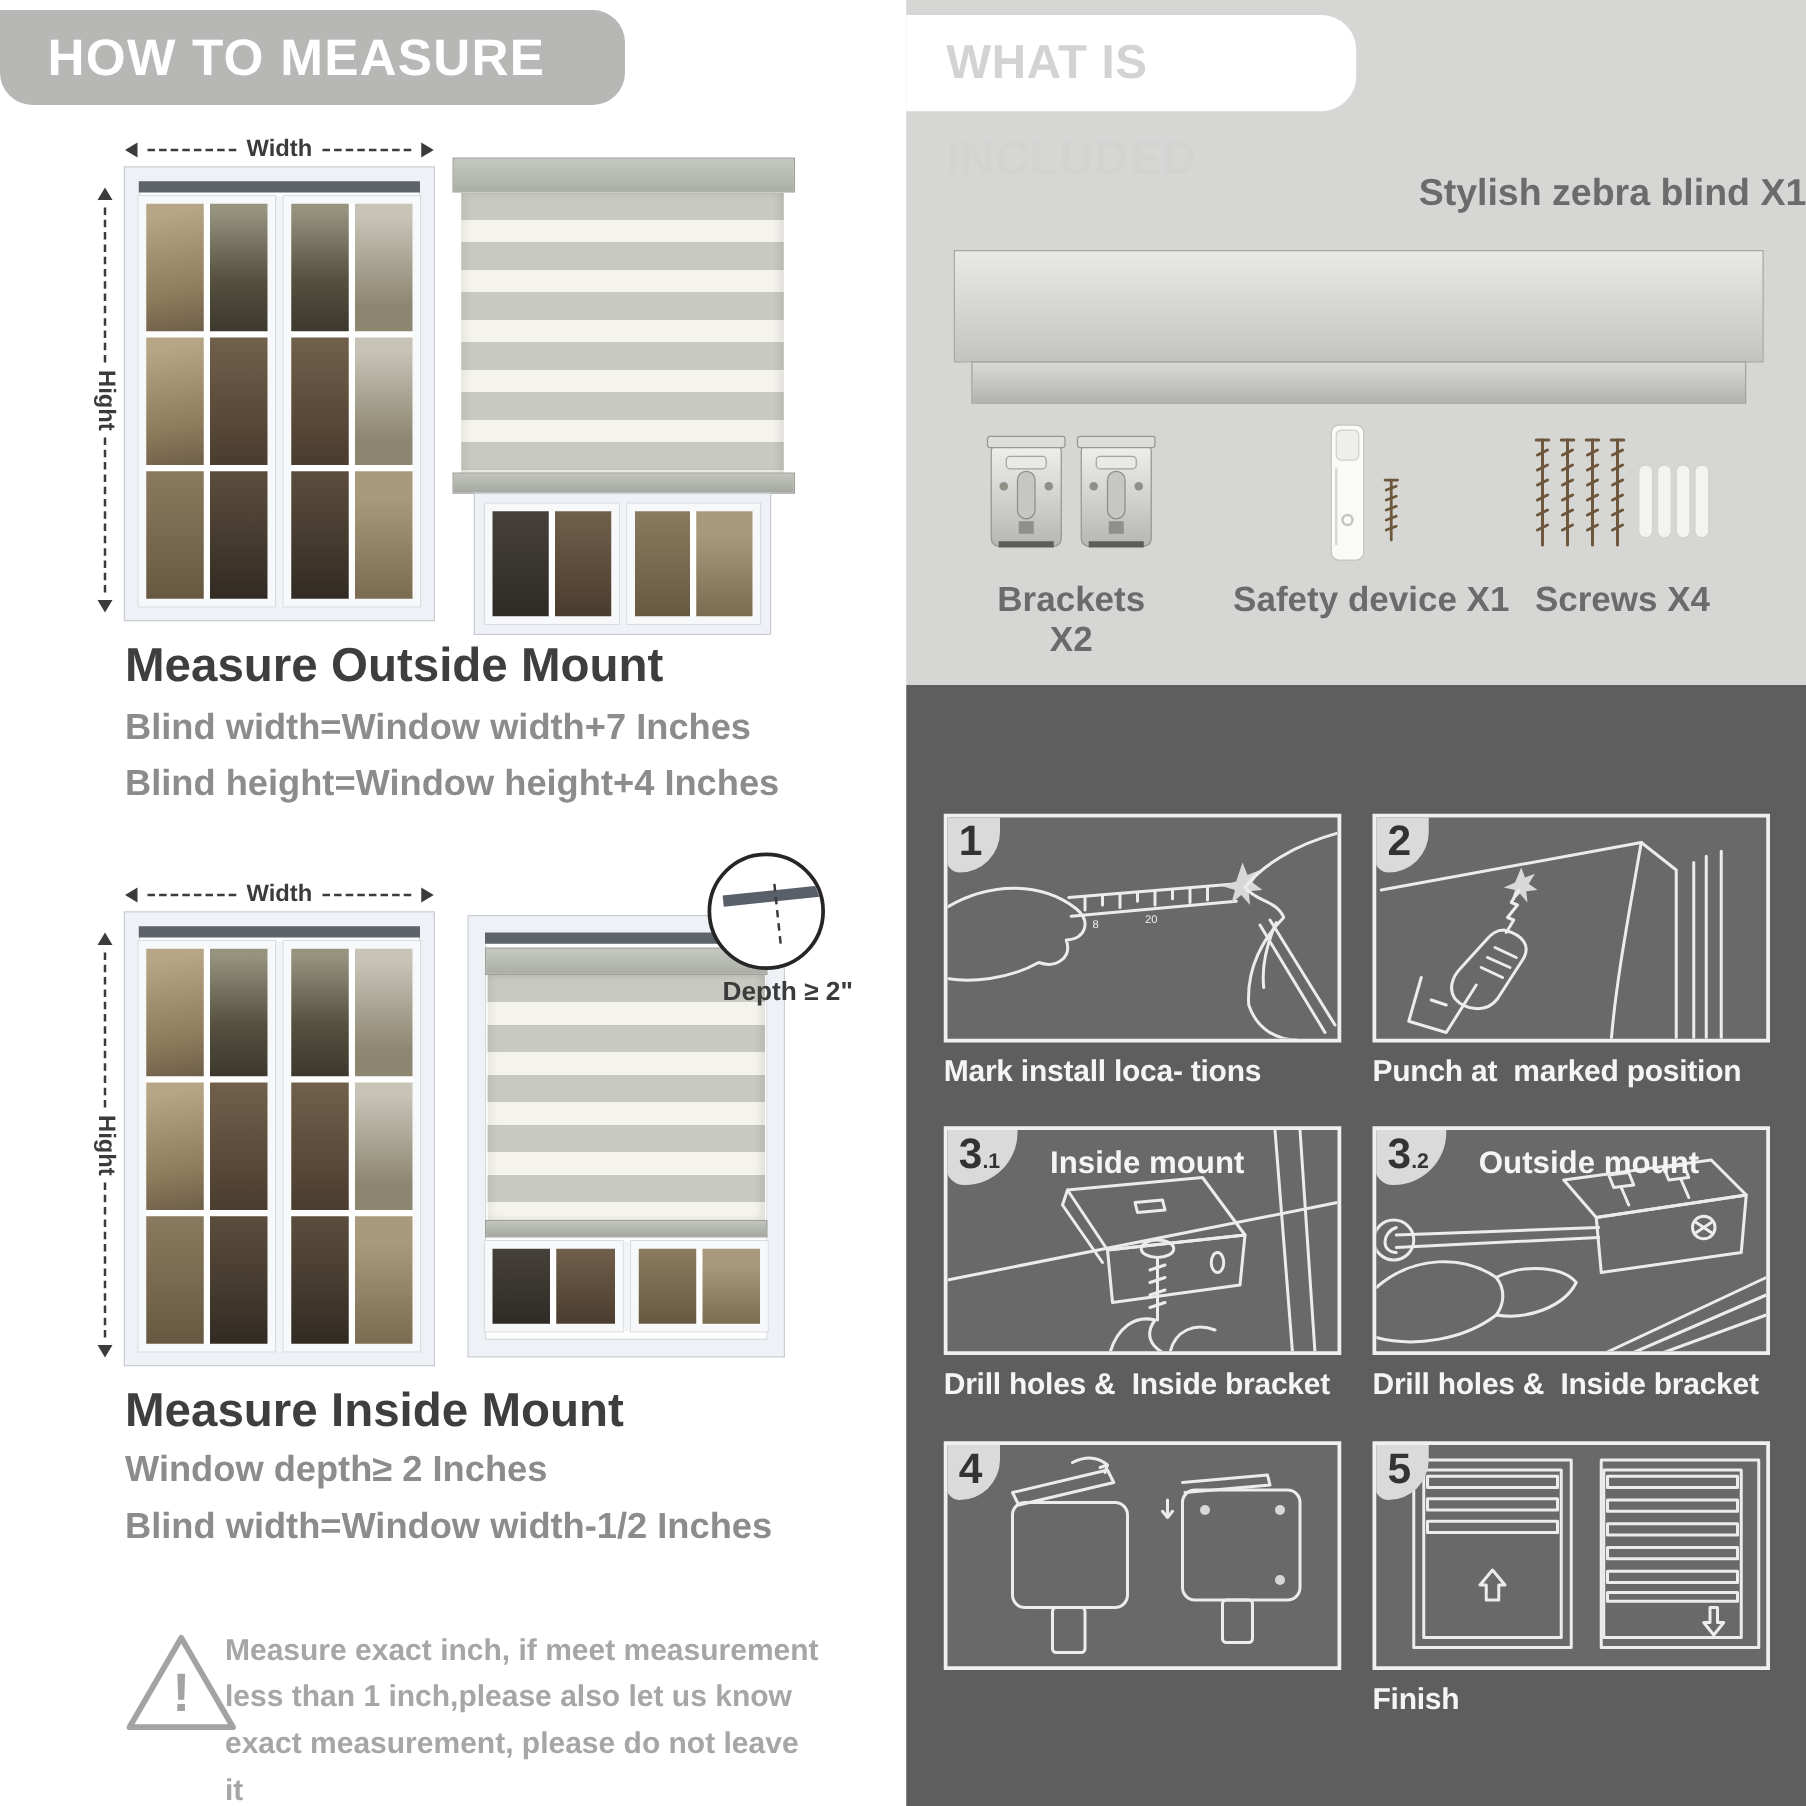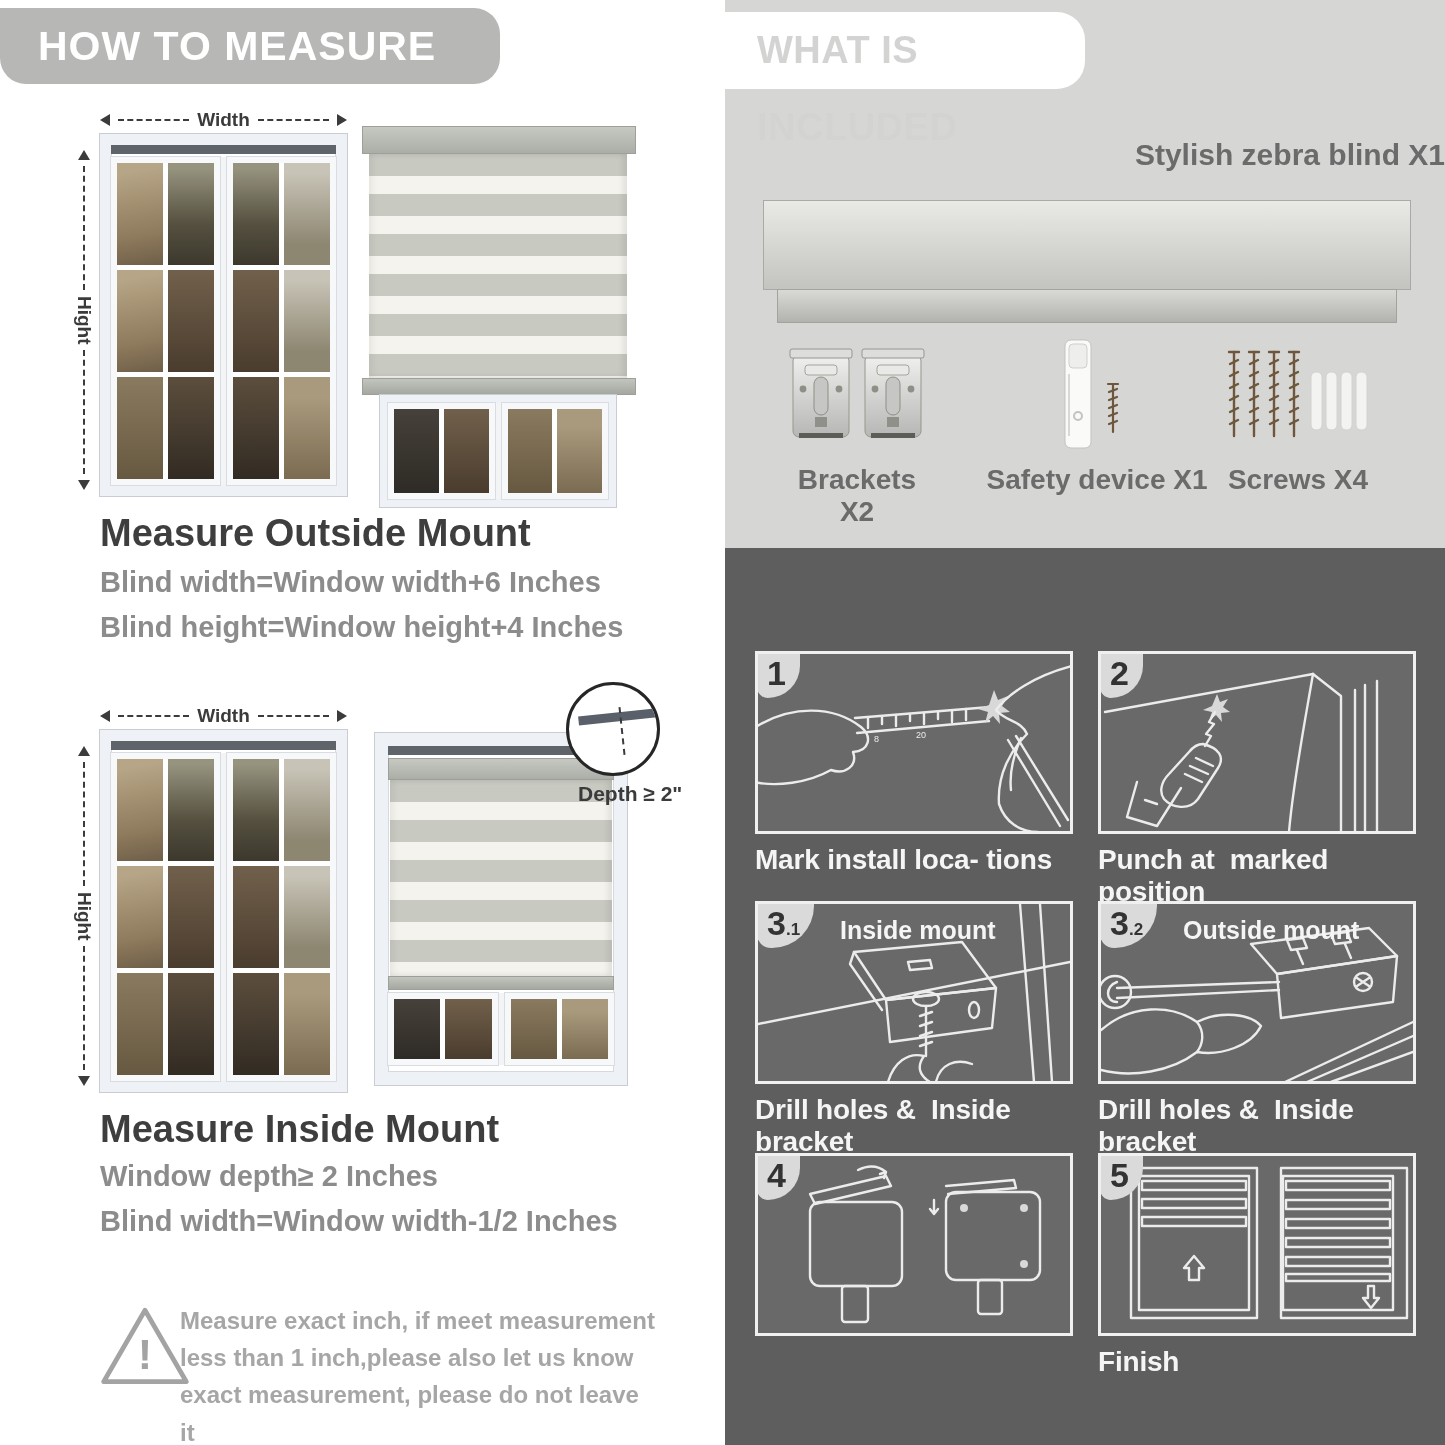--- a/index.html
+++ b/index.html
@@ -87,21 +87,21 @@
     border-radius:0 28px 28px 0;color:#454545;font-size:38px;font-weight:bold;
     line-height:74px;padding-left:34px;box-sizing:border-box;letter-spacing:.5px;}
   .panel{position:absolute;width:318px;}
   .panel-box{position:relative;height:183px;border:3px solid #f0f0f0;background:#696969;
     box-sizing:border-box;overflow:hidden;}
   .badge{position:absolute;top:-1px;left:-1px;background:#dadada;color:#333;
     padding:2px 14px 6px 10px;border-radius:0 0 42px 14px;display:flex;align-items:baseline;}
   .b-main{font-size:34px;font-weight:bold;line-height:1.1;}
   .b-sub{font-size:17px;font-weight:bold;}
   .panel-title{position:absolute;top:12px;left:82px;color:#f5f5f5;font-size:25px;font-weight:bold;}
-  .cap{margin-top:10px;color:#f5f5f5;font-size:28px;font-weight:bold;white-space:pre-wrap;
+  .cap{margin-top:10px;color:#f5f5f5;font-size:24px;font-weight:bold;white-space:pre-wrap;
     letter-spacing:-0.2px;}
   .art{position:absolute;inset:0;width:100%;height:100%;}
   .art path,.art line,.art rect,.art circle,.art ellipse,.art polyline{
     stroke:#ececec;stroke-width:2.4;fill:none;stroke-linecap:round;stroke-linejoin:round;}
   .art .fill{fill:#d8d8d8;stroke:none;}
   .art text{fill:#ececec;font-family:"Liberation Sans",sans-serif;}
 </style>
 </head>
 <body>
 
@@ -159,21 +159,21 @@
         </div>
         <div class="sash r1">
           <div class="pane pf"></div>
             <div class="pane pg"></div>
         </div>
       </div>
     </div>
   </div>
 
   <div class="abs h1" style="left:100px;top:512px;">Measure Outside Mount</div>
-  <div class="abs bodyline" style="left:100px;top:566px;">Blind width=Window width+6 Inches</div>
+  <div class="abs bodyline" style="left:100px;top:566px;">Blind width=Window width+7 Inches</div>
   <div class="abs bodyline" style="left:100px;top:611px;">Blind height=Window height+4 Inches</div>
 
   <div class="abs" style="left:100px;top:706px;width:247px;">
     <div class="dim-w">
       <span class="ah ah-l"></span>
       <span class="dash"></span>
       <span>Width</span>
       <span class="dash"></span>
       <span class="ah ah-r"></span>
     </div>

